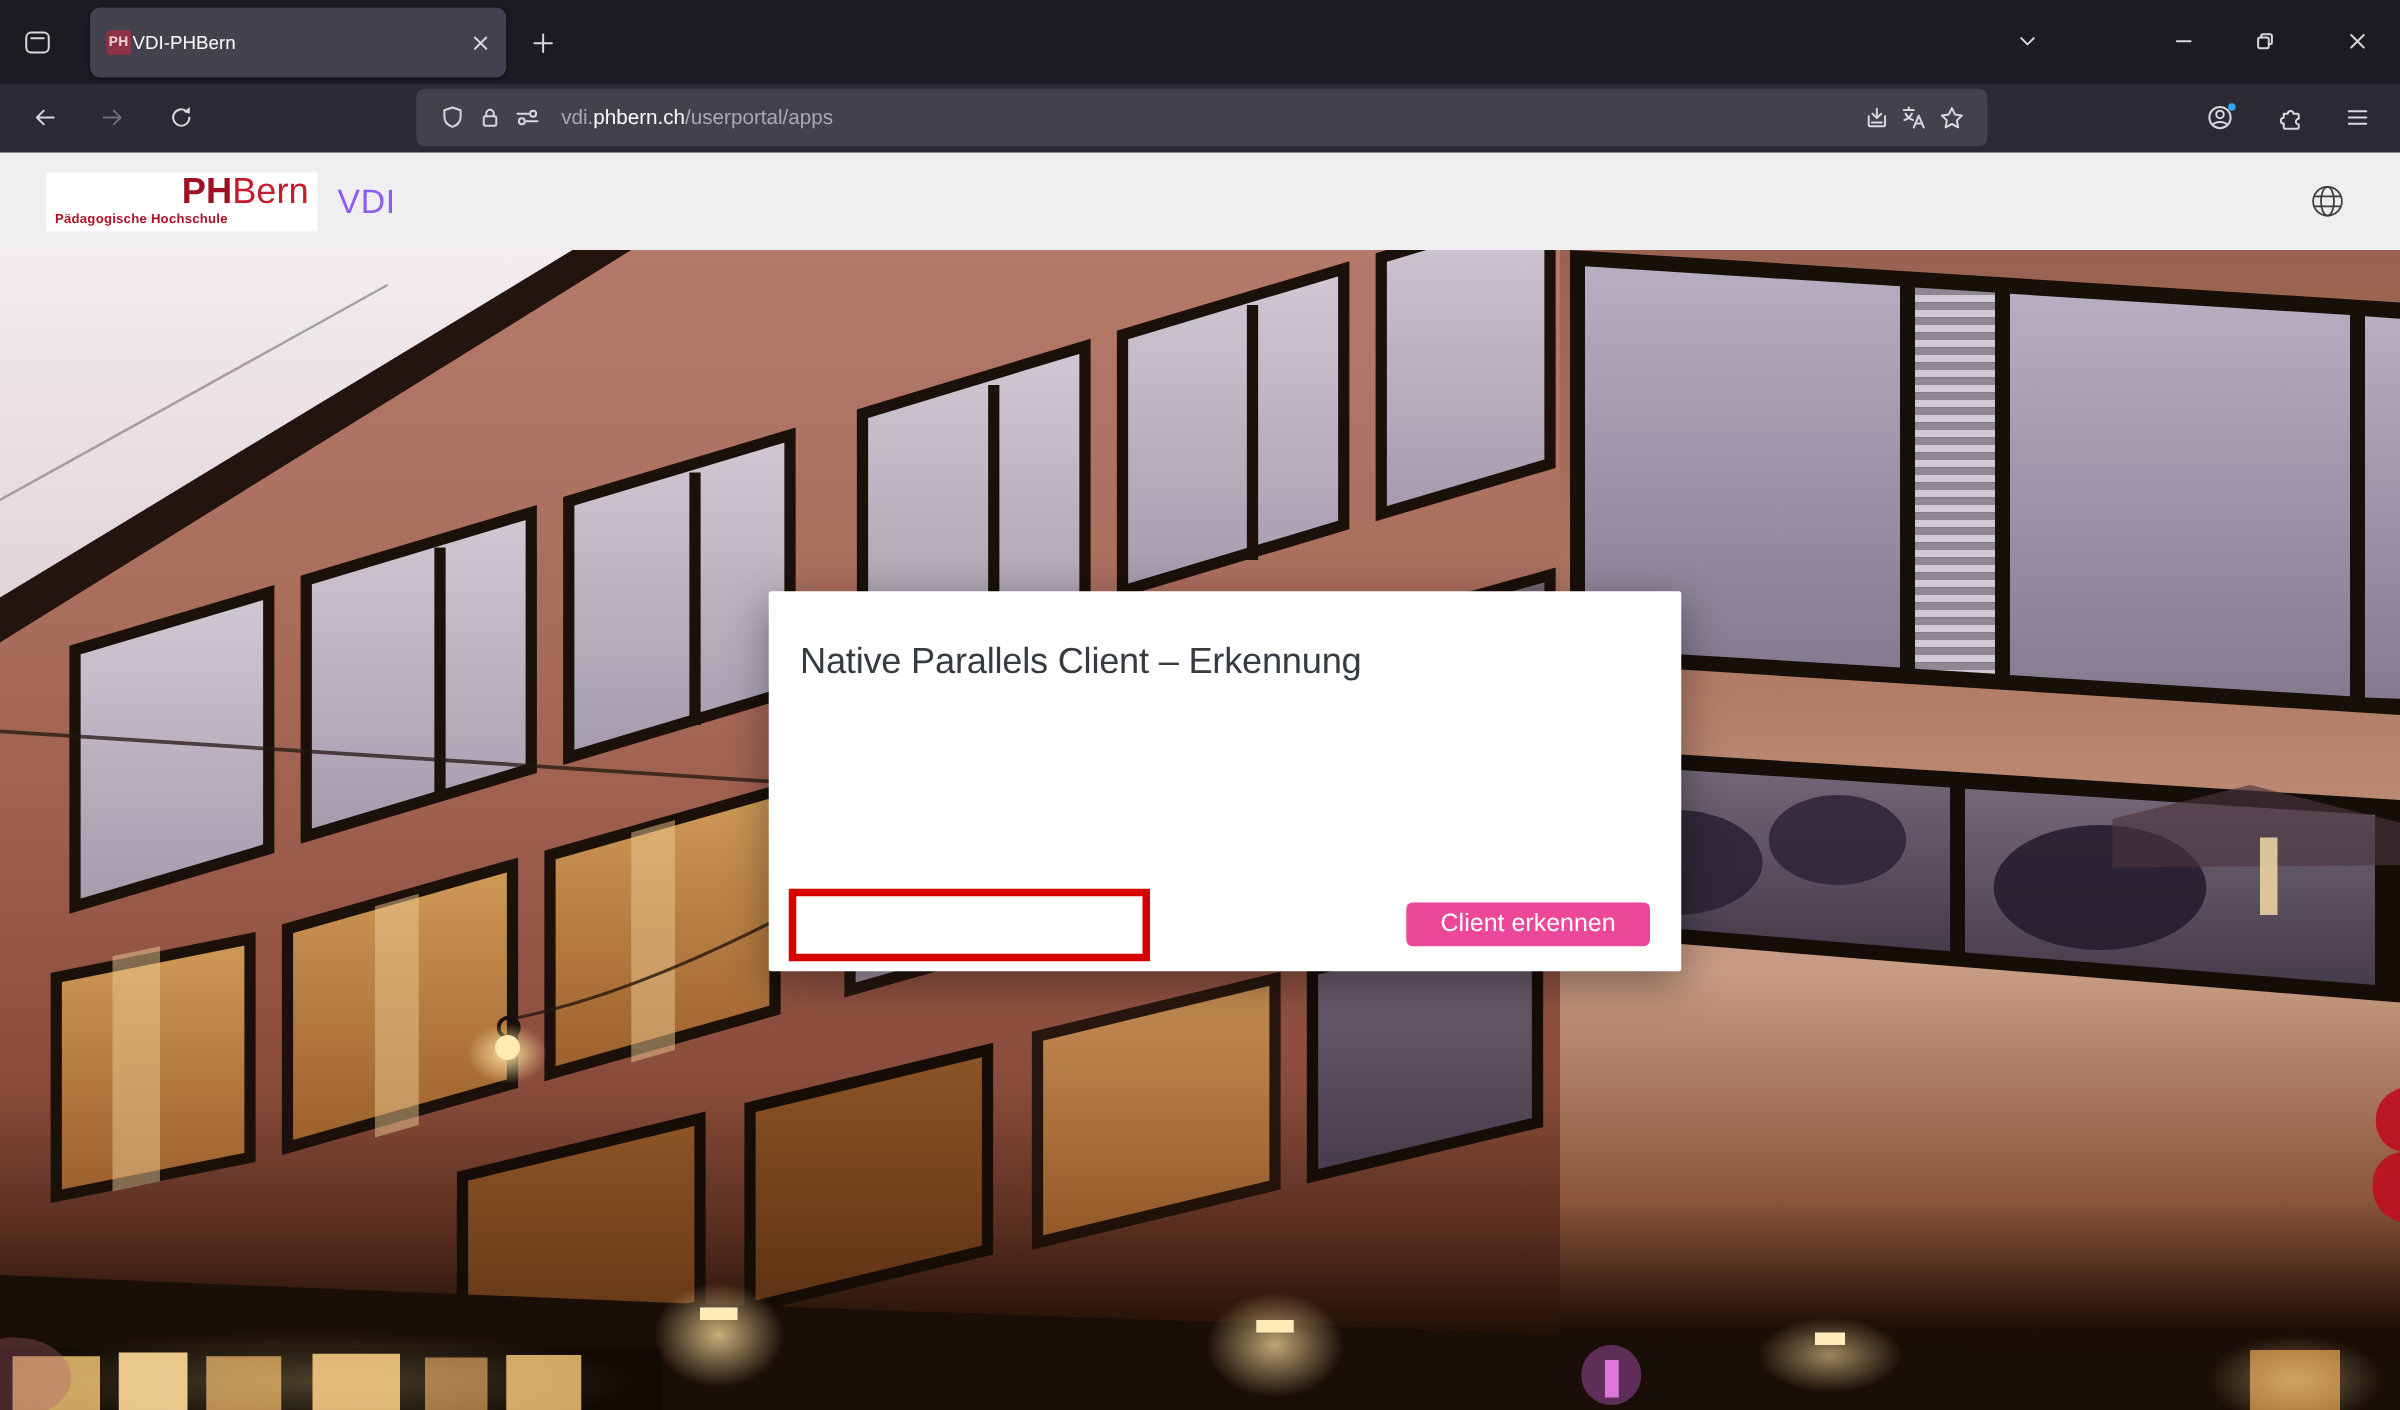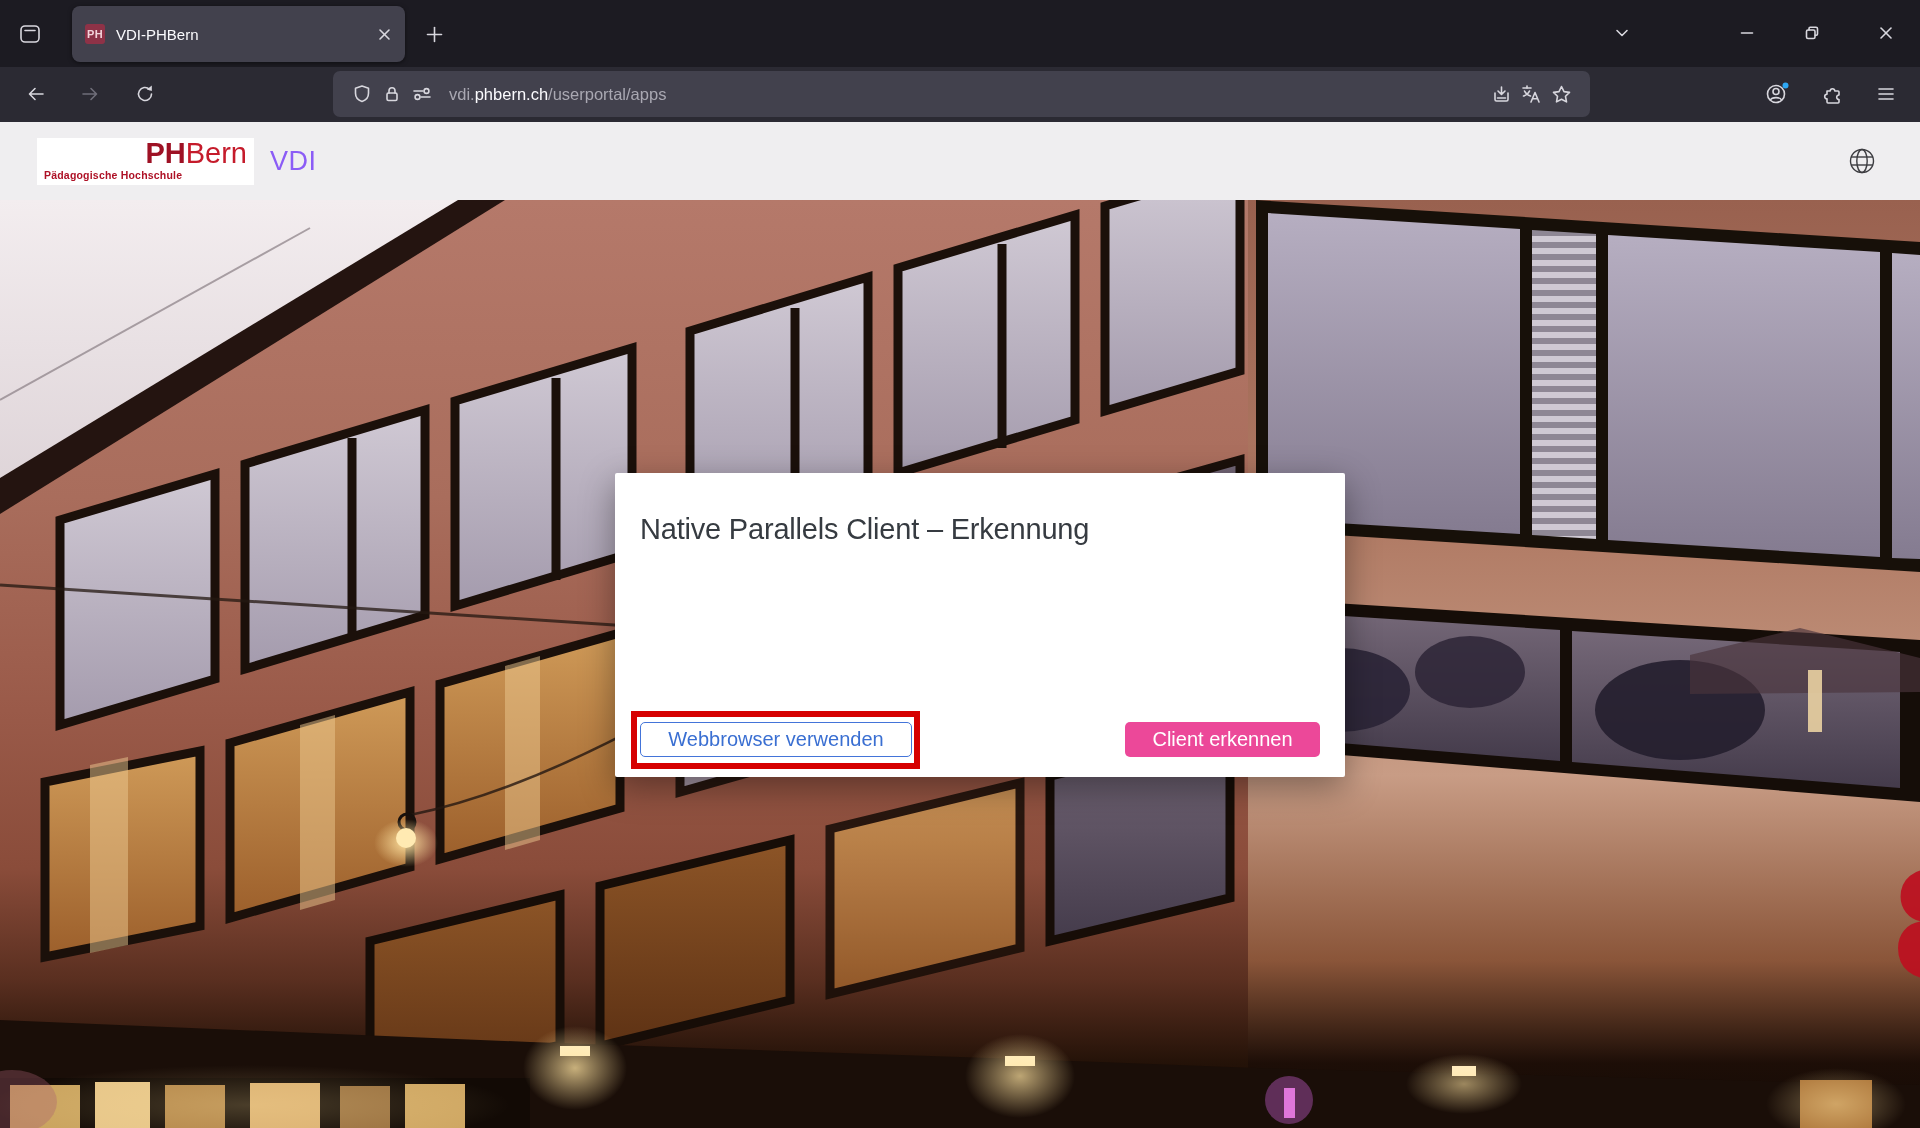--- a/index.html
+++ b/index.html
@@ -6,21 +6,21 @@
   .stage{position:relative;width:1920px;height:1128px;overflow:hidden;
          font-family:"Liberation Sans",sans-serif;background:#1c1b22;}
   
   .titlebar{position:absolute;left:0;top:0;width:1920px;height:67px;background:#1c1b22;}
   .fxview{position:absolute;left:16px;top:20px;width:28px;height:28px;}
   .tab{position:absolute;left:72px;top:6px;width:333px;height:56px;background:#42414d;
        border-radius:8px;display:flex;align-items:center;box-shadow:0 1px 4px rgba(0,0,0,.5);}
   .favicon{width:20px;height:20px;margin-left:13px;border-radius:3px;background:#8e3247;
            color:#f3d3da;font-size:11px;font-weight:bold;display:flex;align-items:center;
            justify-content:center;letter-spacing:.3px;}
-  .tab-title{color:#fbfbfe;font-size:15px;margin-left:11px;flex:1;white-space:nowrap;
+  .tab-title{color:#fbfbfe;font-size:15px;margin-left:1px;flex:1;white-space:nowrap;
              overflow:hidden;}
   .tab-close{width:24px;height:24px;margin-right:9px;display:flex;align-items:center;
              justify-content:center;border-radius:4px;}
   .newtab{position:absolute;left:419px;top:19px;width:30px;height:30px;display:flex;
           align-items:center;justify-content:center;border-radius:4px;}
   .tbarbtn{position:absolute;top:17px;width:32px;height:32px;display:flex;align-items:center;
            justify-content:center;}
   
   .navbar{position:absolute;left:0;top:67px;width:1920px;height:55px;background:#2b2a33;
           border-bottom:1px solid #141319;}
@@ -361,19 +361,18 @@
           <circle cx="406" cy="638" r="10" fill="#ffeab2"></circle>
         </g>
       </svg>
 
     </div>
 
   </div>
 
   <div class="dialog">
     <div class="dlg-title">Native Parallels Client – Erkennung</div>
-    <div class="btn btn-secondary">Webbrowser verwenden</div>
     <div class="btn btn-primary">Client erkennen</div>
   </div>
 
   <div class="red-annotation"></div>
 
 </div>
 
 </body></html>

